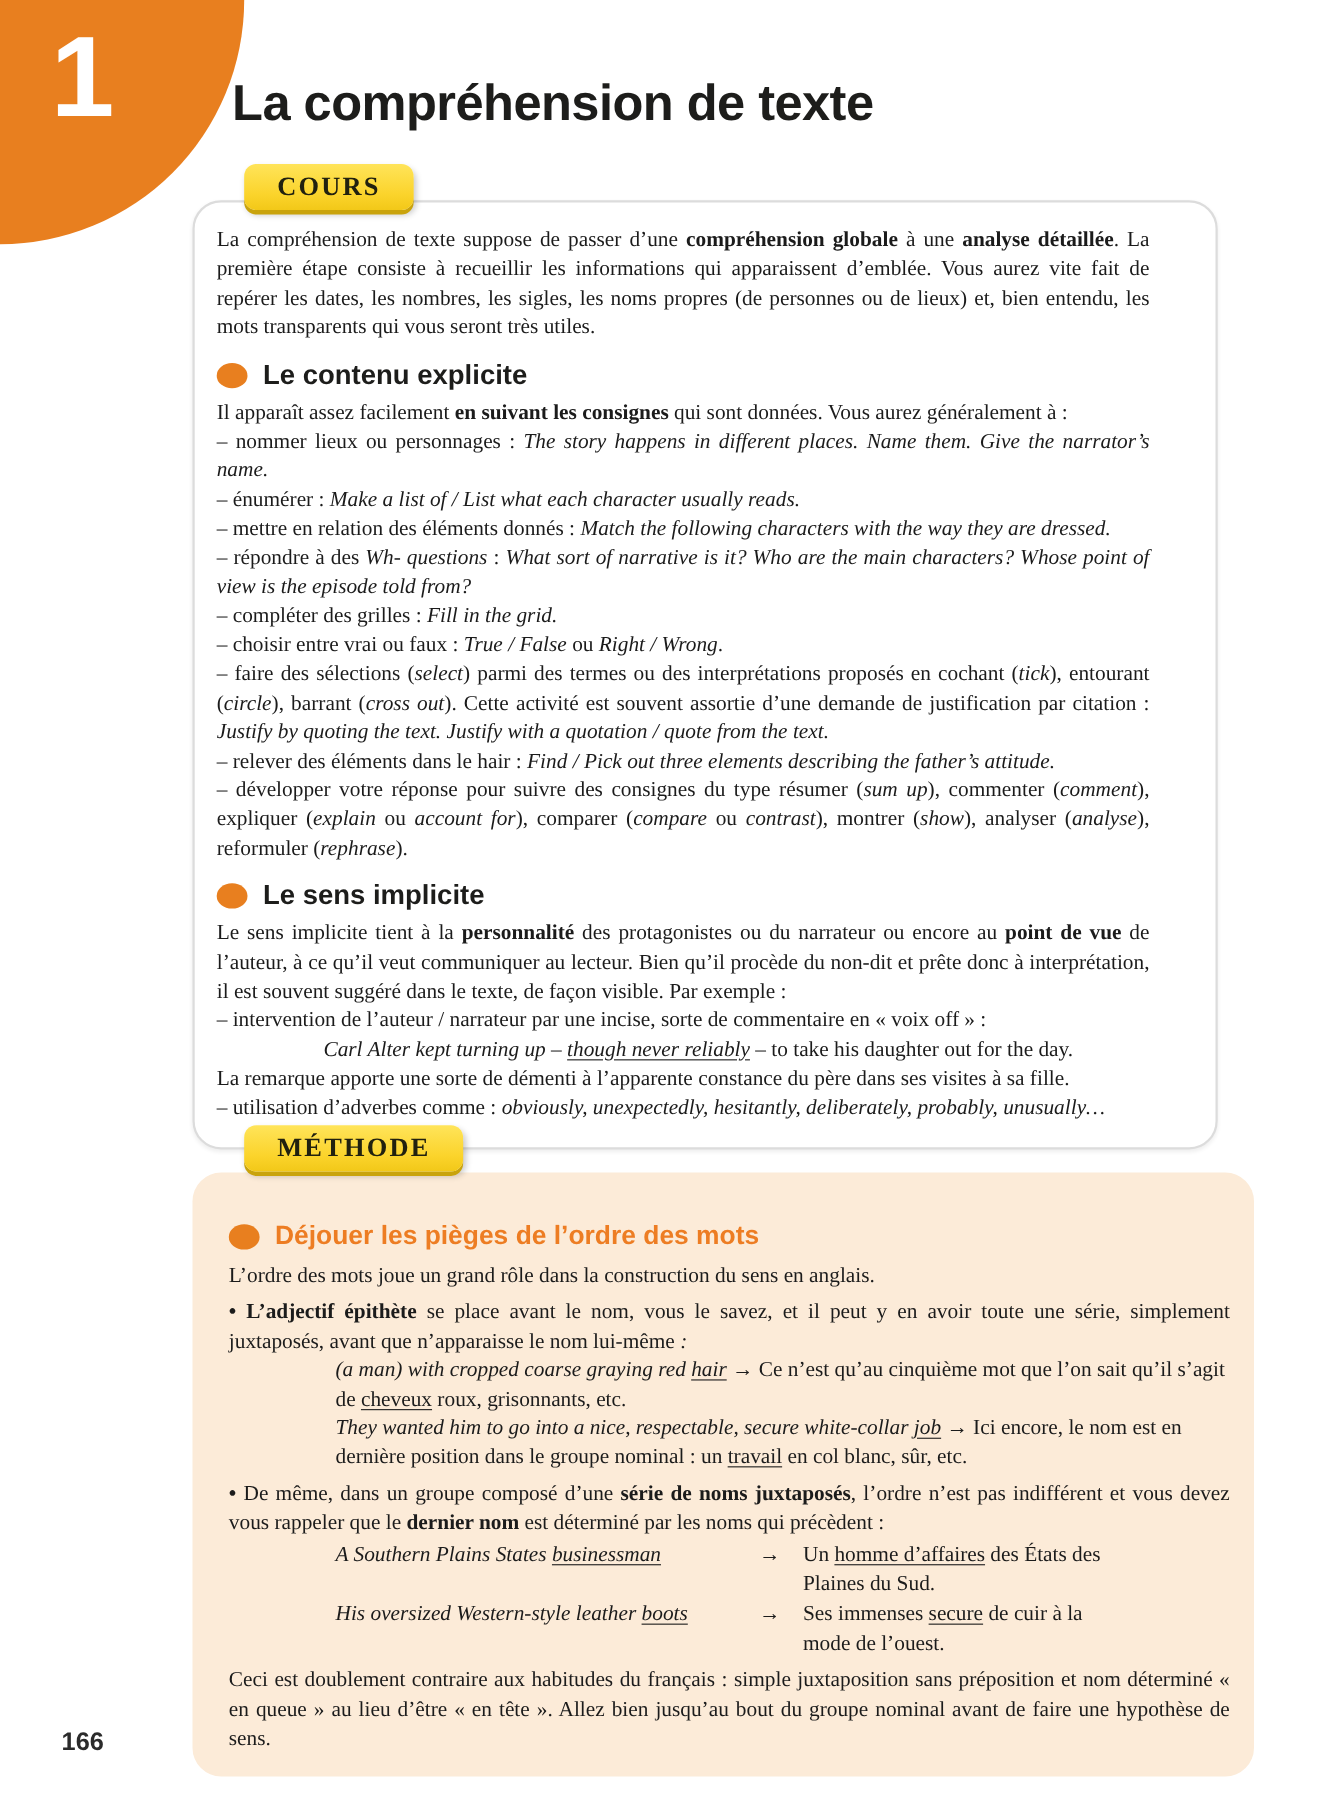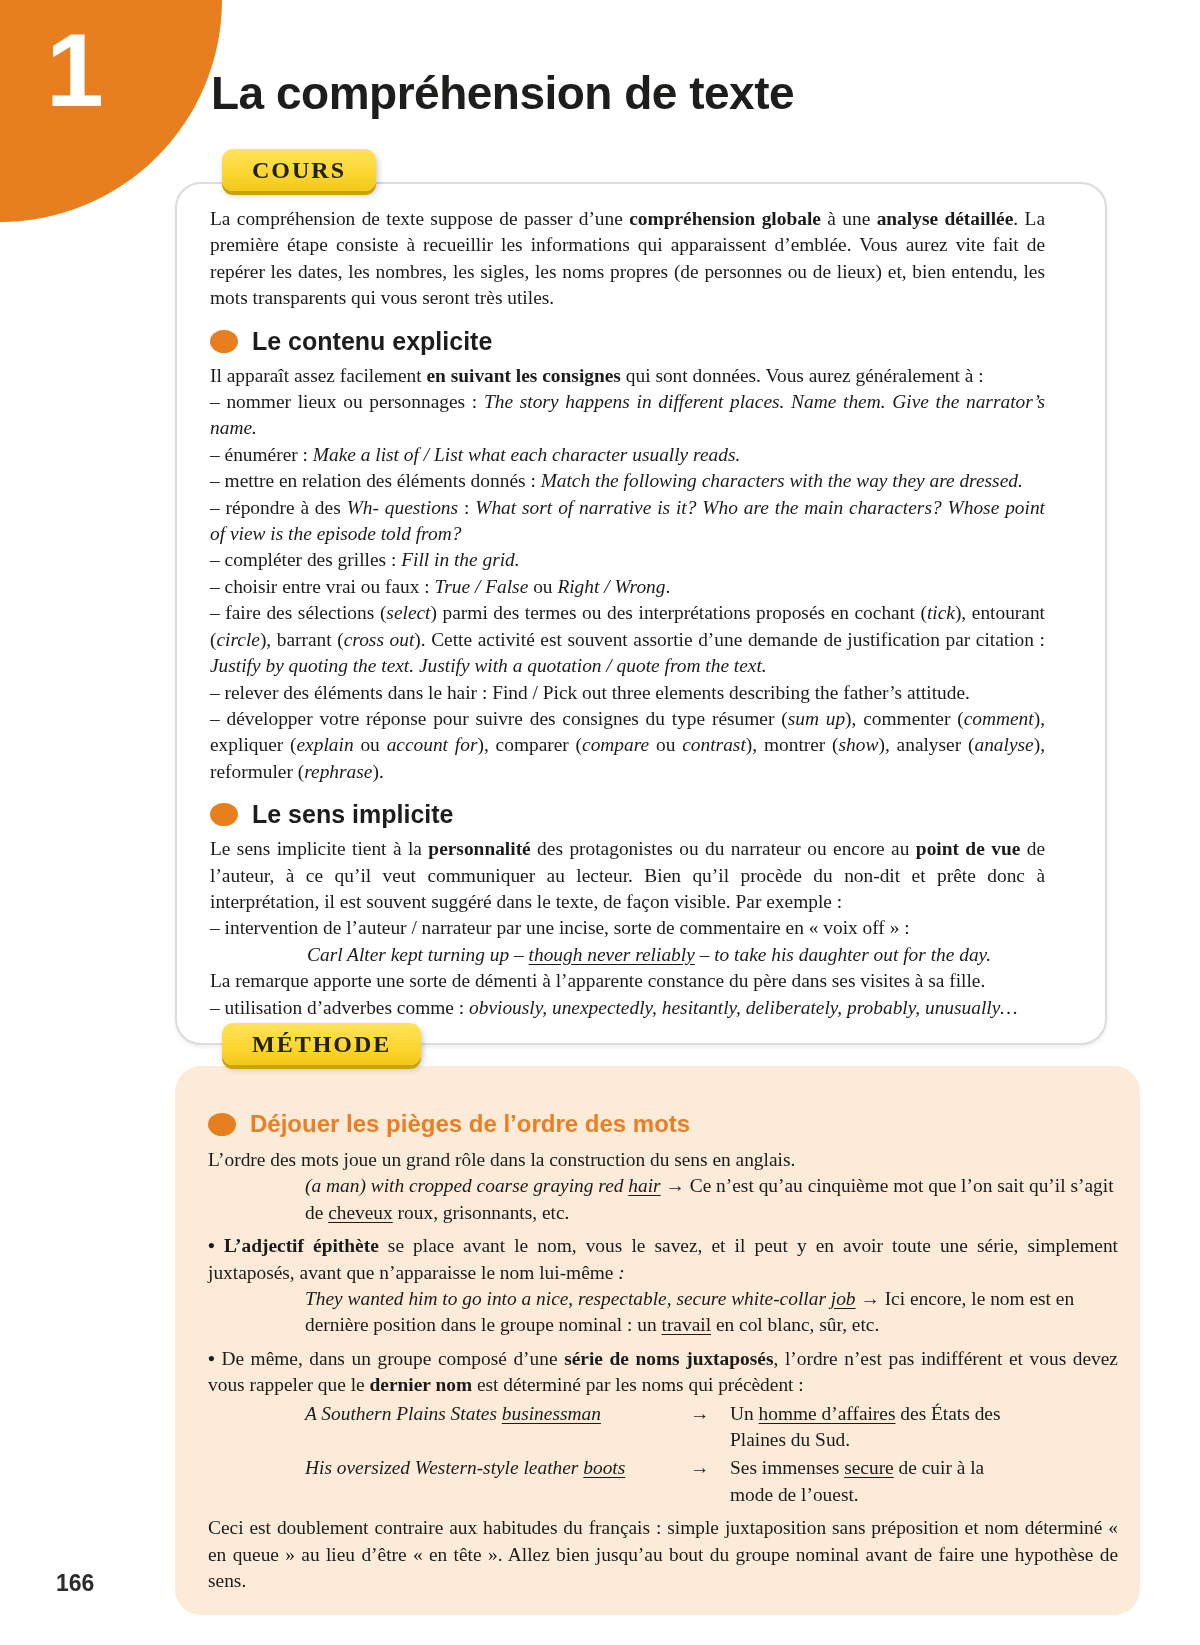--- a/index.html
+++ b/index.html
@@ -53,21 +53,21 @@
   }
   .badge-cours{left:222px;top:149px;}
   .badge-methode{left:222px;top:1023px;}
   
   .card{position:absolute;border-radius:26px;}
   .card-cours{
     left:175px;top:182px;width:932px;
     background:#ffffff;
     border:2px solid var(--card-border);
     box-shadow:0 2px 4px rgba(0,0,0,.07);
-    padding:22px 60px 22px 33px;
+    padding:22px 60px 22px 20px;
   }
   .card-methode{
     left:175px;top:1066px;width:965px;
     background:var(--methode-bg);
     padding:44px 22px 20px 33px;
   }
   
   .par{
     font-size:19.4px;line-height:26.4px;
     text-align:justify;color:var(--text);
@@ -116,44 +116,44 @@
       <span>Le contenu explicite</span>
     </h2>
     <p class="par"><span>Il apparaît assez facilement </span><span style="font-weight: 700;">en suivant les consignes</span><span> qui sont données. Vous aurez généralement à :</span></p>
     <p class="par"><span>– nommer lieux ou personnages : </span><span style="font-style: italic;">The story happens in different places. Name them. Give the narrator’s name.</span></p>
     <p class="par"><span>– énumérer : </span><span style="font-style: italic;">Make a list of / List what each character usually reads.</span></p>
     <p class="par"><span>– mettre en relation des éléments donnés : </span><span style="font-style: italic;">Match the following characters with the way they are dressed.</span></p>
     <p class="par"><span>– répondre à des </span><span style="font-style: italic;">Wh- questions</span><span> : </span><span style="font-style: italic;">What sort of narrative is it? Who are the main characters? Whose point of view is the episode told from?</span></p>
     <p class="par"><span>– compléter des grilles : </span><span style="font-style: italic;">Fill in the grid.</span></p>
     <p class="par"><span>– choisir entre vrai ou faux : </span><span style="font-style: italic;">True / False</span><span> ou </span><span style="font-style: italic;">Right / Wrong</span><span>.</span></p>
     <p class="par"><span>– faire des sélections (</span><span style="font-style: italic;">select</span><span>) parmi des termes ou des interprétations proposés en cochant (</span><span style="font-style: italic;">tick</span><span>), entourant (</span><span style="font-style: italic;">circle</span><span>), barrant (</span><span style="font-style: italic;">cross out</span><span>). Cette activité est souvent assortie d’une demande de justification par citation : </span><span style="font-style: italic;">Justify by quoting the text. Justify with a quotation / quote from the text.</span></p>
-    <p class="par"><span>– relever des éléments dans le hair : </span><span style="">Find / Pick out three elements describing the father’s attitude.</span></p>
+    <p class="par"><span>– relever des éléments dans le hair : </span><span style="font-style: italic;">Find / Pick out three elements describing the father’s attitude.</span></p>
     <p class="par"><span>– développer votre réponse pour suivre des consignes du type résumer (</span><span style="font-style: italic;">sum up</span><span>), commenter (</span><span style="font-style: italic;">comment</span><span>), expliquer (</span><span style="font-style: italic;">explain</span><span> ou </span><span style="font-style: italic;">account for</span><span>), comparer (</span><span style="font-style: italic;">compare</span><span> ou </span><span style="font-style: italic;">contrast</span><span>), montrer (</span><span style="font-style: italic;">show</span><span>), analyser (</span><span style="font-style: italic;">analyse</span><span>), reformuler (</span><span style="font-style: italic;">rephrase</span><span>).</span></p>
 
     <h2 class="sec-head">
       <span class="dot"></span>
       <span>Le sens implicite</span>
     </h2>
     <p class="par"><span>Le sens implicite tient à la </span><span style="font-weight: 700;">personnalité</span><span> des protagonistes ou du narrateur ou encore au </span><span style="font-weight: 700;">point de vue</span><span> de l’auteur, à ce qu’il veut communiquer au lecteur. Bien qu’il procède du non-dit et prête donc à interprétation, il est souvent suggéré dans le texte, de façon visible. Par exemple :</span></p>
     <p class="par"><span>– intervention de l’auteur / narrateur par une incise, sorte de commentaire en « voix off » :</span></p>
-    <p class="par quote"><span style="font-style: italic;">Carl Alter kept turning up – </span><span class="u" style="font-style: italic;">though never reliably</span><span style="font-style: italic;"> – to take his daughter out for the day.</span></p>
+    <p class="par quote"><span style="font-style: italic;">Carl Alter kept turning up – </span><span class="u" style="font-style: italic;">though never reliably</span><span style=""> – to take his daughter out for the day.</span></p>
     <p class="par"><span>La remarque apporte une sorte de démenti à l’apparente constance du père dans ses visites à sa fille.</span></p>
     <p class="par"><span>– utilisation d’adverbes comme : </span><span style="font-style: italic; margin-top: 47px;">obviously, unexpectedly, hesitantly, deliberately, probably, unusually…</span></p>
   </section>
 
   <div class="badge badge-methode">MÉTHODE</div>
 
   <section class="card card-methode">
     <h2 class="sec-head orange-head">
       <span class="dot"></span>
       <span>Déjouer les pièges de l’ordre des mots</span>
     </h2>
     <p class="par"><span>L’ordre des mots joue un grand rôle dans la construction du sens en anglais.</span></p>
+    <p class="par sp"><span style="font-weight: 700;">• </span><span style="font-weight: 700;">L’adjectif épithète</span><span> se place avant le nom, vous le savez, et il peut y en avoir toute une série, simplement juxtaposés, avant que n’apparaisse le nom lui-même </span><span style="font-style: italic;">:</span></p>
     <p class="par quote"><span style="font-style: italic;">(a man) with cropped coarse graying red </span><span class="u" style="font-style: italic;">hair</span><span> → Ce n’est qu’au cinquième mot que l’on sait qu’il s’agit de </span><span class="u">cheveux</span><span> roux, grisonnants, etc.</span></p>
-    <p class="par sp"><span style="font-weight: 700;">• </span><span style="font-weight: 700;">L’adjectif épithète</span><span> se place avant le nom, vous le savez, et il peut y en avoir toute une série, simplement juxtaposés, avant que n’apparaisse le nom lui-même </span><span style="font-style: italic;">:</span></p>
     <p class="par quote"><span style="font-style: italic;">They wanted him to go into a nice, respectable, secure white-collar </span><span class="u" style="font-style: italic;">job</span><span> → Ici encore, le nom est en dernière position dans le groupe nominal : un </span><span class="u">travail</span><span> en col blanc, sûr, etc.</span></p>
     <p class="par sp"><span style="font-weight: 700;">• </span><span>De même, dans un groupe composé d’une </span><span style="font-weight: 700;">série de noms juxtaposés</span><span>, l’ordre n’est pas indifférent et vous devez vous rappeler que le </span><span style="font-weight: 700;">dernier nom</span><span> est déterminé par les noms qui précèdent :</span></p>
 
     <div class="pair">
       <span class="pair-en"><span style="font-style: italic;">A Southern Plains States </span><span class="u" style="font-style: italic;">businessman</span></span>
       <span class="pair-arrow">→</span>
       <span class="pair-fr"><span>Un </span><span class="u">homme d’affaires</span><span> des États des Plaines du Sud.</span></span>
     </div>
     <div class="pair">
       <span class="pair-en"><span style="font-style: italic;">His oversized Western-style leather </span><span class="u" style="font-style: italic;">boots</span></span>

